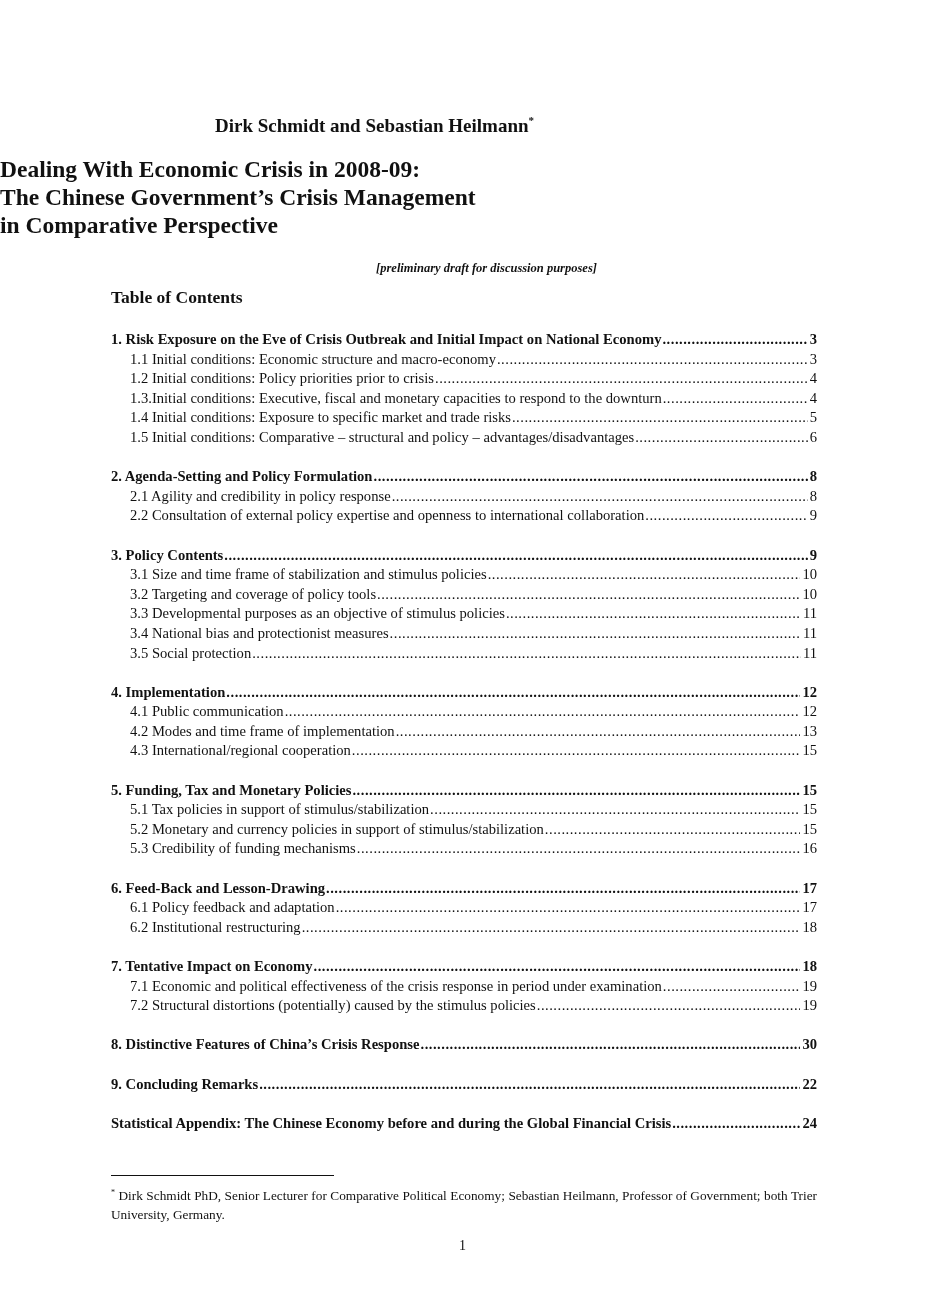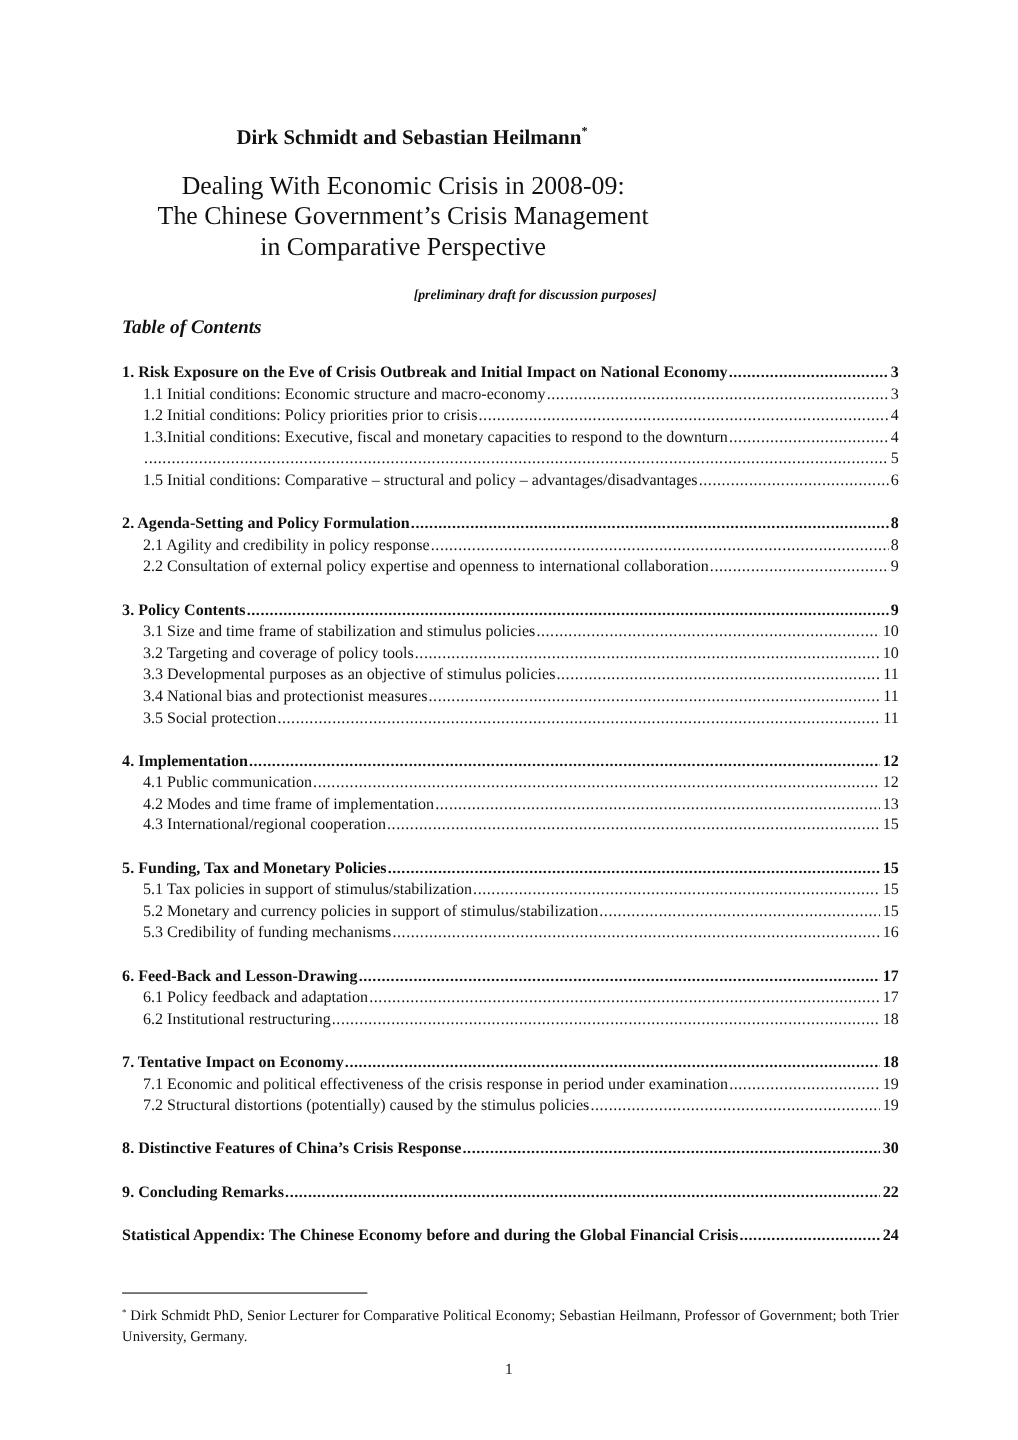--- a/index.html
+++ b/index.html
@@ -32,43 +32,41 @@
     }
     .authors sup {
       font-size: 11px;
       vertical-align: 8px;
       line-height: 0;
     }
     .title {
       position: absolute;
       top: 155px;
       left: 0; width: 733px;
-      text-align: center;
-      font-weight: normal;
+      font-weight: bold;
       font-size: 23.5px;
       line-height: 28px;
     }
     .title div { white-space: nowrap; }
     .draft-note {
       position: absolute;
       top: 260px;
       left: 0; width: 925px;
       text-align: center;
       font-weight: bold;
       font-style: italic;
       font-size: 12.5px;
       line-height: 16px;
       padding-left: 24px;
     }
     .toc-heading {
       position: absolute;
       top: 286px;
       left: 111px;
       font-weight: bold;
-      font-style: italic;
       font-size: 17.5px;
       line-height: 22px;
     }
     .toc {
       position: absolute;
       top: 330px;
       left: 111px;
       width: 706px;
     }
     .toc-group { margin-bottom: 19.6px; font-family: Liberation Serif, serif; }
@@ -158,20 +156,21 @@
           <span class="label">1.2 Initial conditions: Policy priorities prior to crisis</span>
           <span class="leader"></span>
           <span class="pg">4</span>
         </div>
         <div class="toc-row sub">
           <span class="label">1.3.Initial conditions: Executive, fiscal and monetary capacities to respond to the downturn</span>
           <span class="leader"></span>
           <span class="pg">4</span>
         </div>
         <div class="toc-row sub">
+          <span class="label">1.4 Initial conditions: Exposure to specific market and trade risks</span>
           <span class="leader"></span>
           <span class="pg">5</span>
         </div>
         <div class="toc-row sub">
           <span class="label">1.5 Initial conditions: Comparative – structural and policy – advantages/disadvantages</span>
           <span class="leader"></span>
           <span class="pg">6</span>
         </div>
       </div>
       <div class="toc-group">

